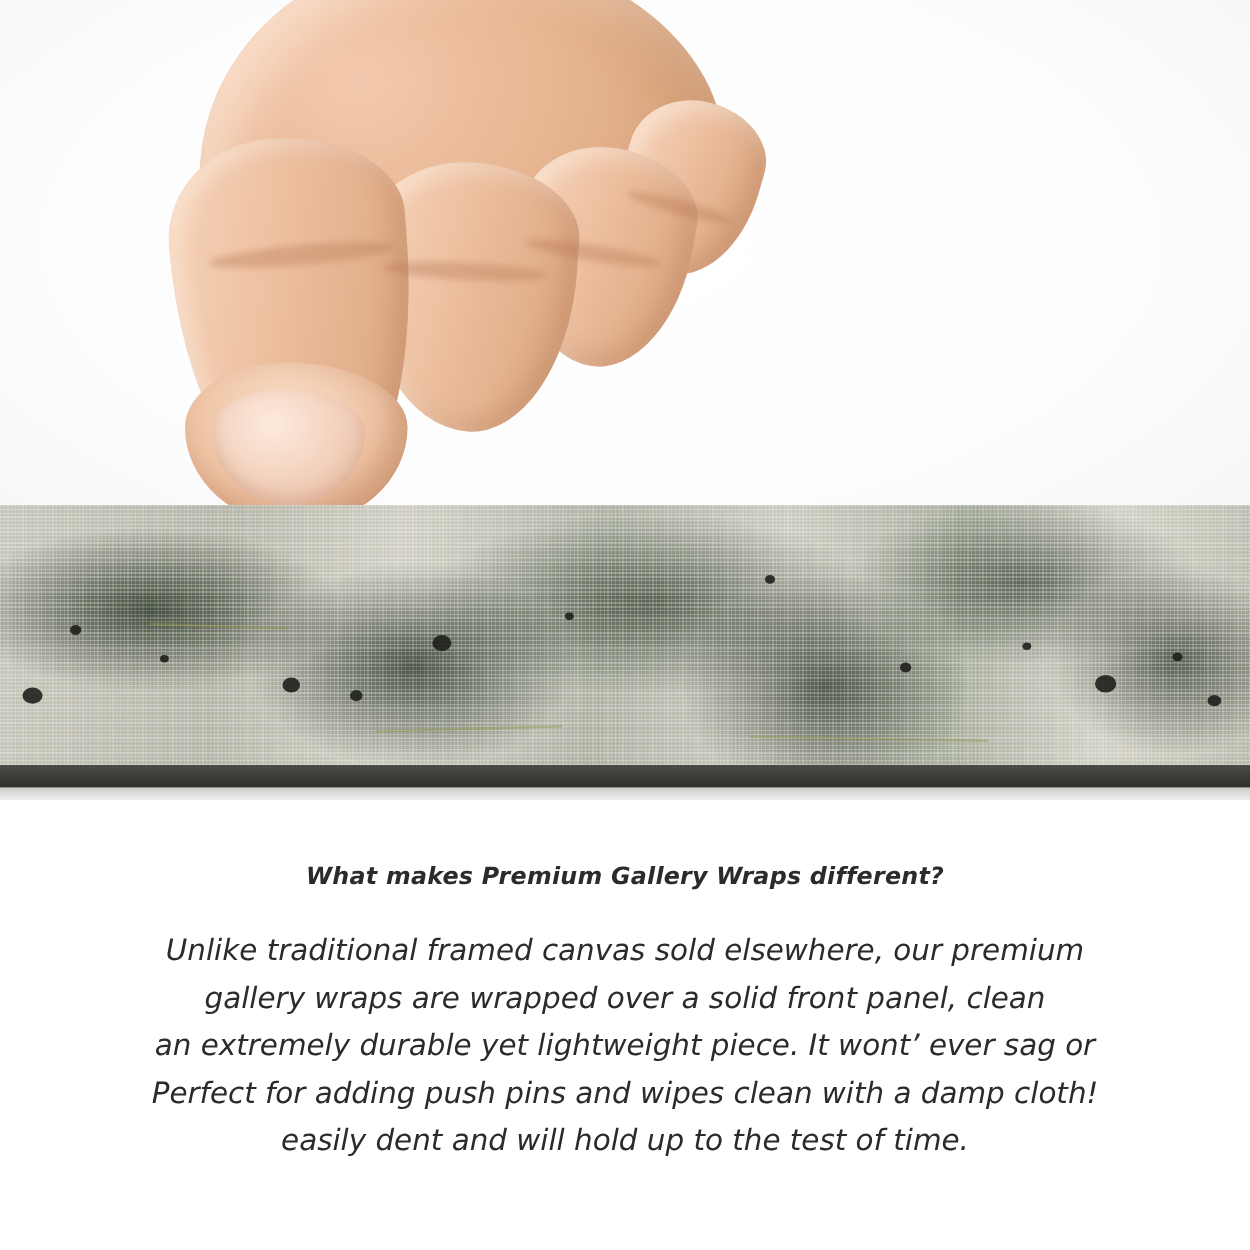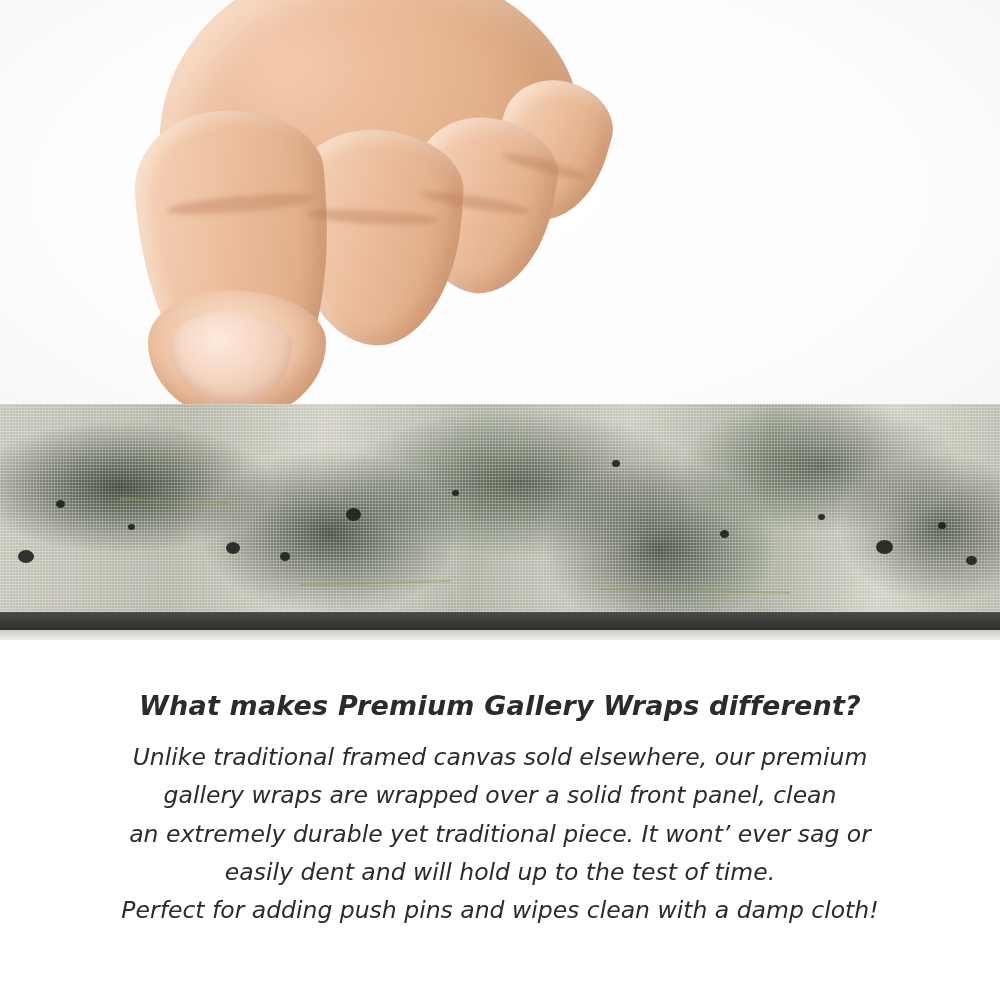--- a/index.html
+++ b/index.html
@@ -207,24 +207,24 @@
     position: absolute;
     left: 0;
     top: 690px;
     width: 1000px;
     text-align: center;
     color: #2b2b2b;
     font-family: "DejaVu Sans", sans-serif;
     font-style: italic;
   }
   .caption-heading {
-    font-size: 27px;
+    font-size: 19px;
     font-weight: 700;
     letter-spacing: 0.2px;
-    margin: 0 0 16px 0;
+    margin: 0 0 28px 0;
     line-height: 1.2;
   }
   .caption-body {
     font-size: 23.5px;
     font-weight: 400;
     line-height: 1.62;
     margin: 0;
   }
   .caption-line {
     display: block;
@@ -278,19 +278,19 @@
       <div class="canvas-edge"></div>
       <div class="canvas-shadow"></div>
     </div>
   </div>
 
   <div class="caption-block">
     <p class="caption-heading">What makes Premium Gallery Wraps different?</p>
     <div class="caption-body">
       <span class="caption-line">Unlike traditional framed canvas sold elsewhere, our premium</span>
       <span class="caption-line">gallery wraps are wrapped over a solid front panel, clean</span>
-      <span class="caption-line">an extremely durable yet traditional piece. It wont’ ever sag or</span>
+      <span class="caption-line">an extremely durable yet lightweight piece. It wont’ ever sag or</span>
+      <span class="caption-line">Perfect for adding push pins and wipes clean with a damp cloth!</span>
       <span class="caption-line">easily dent and will hold up to the test of time.</span>
-      <span class="caption-line">Perfect for adding push pins and wipes clean with a damp cloth!</span>
     </div>
   </div>
 
 </div>
 
 </body></html>

